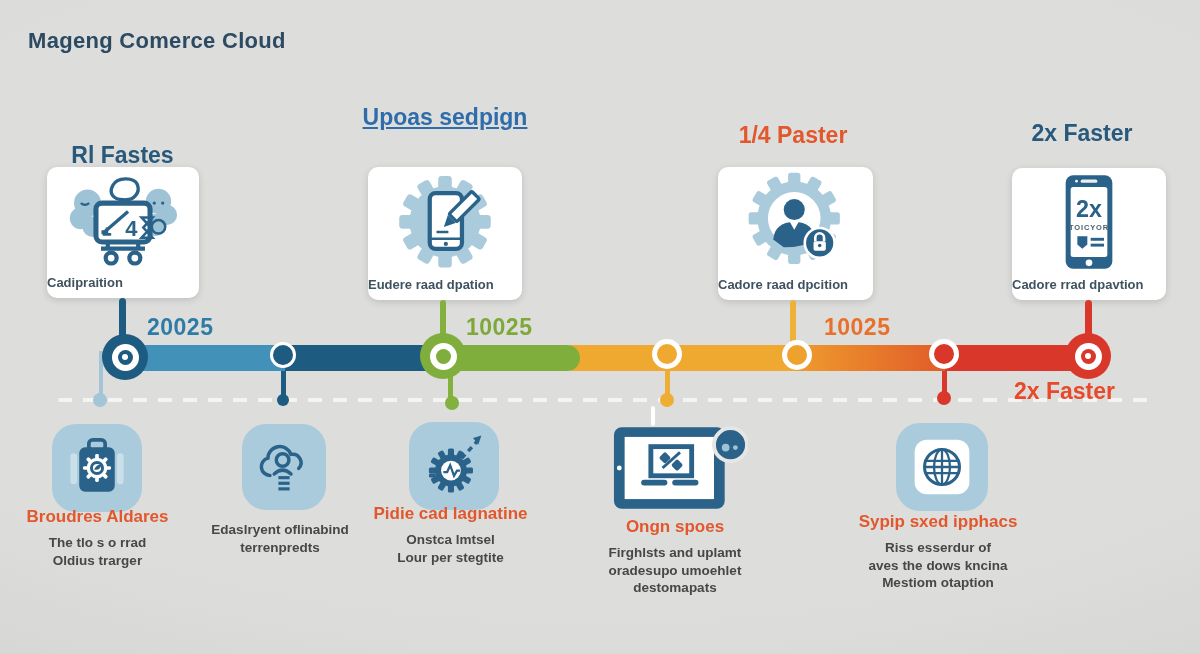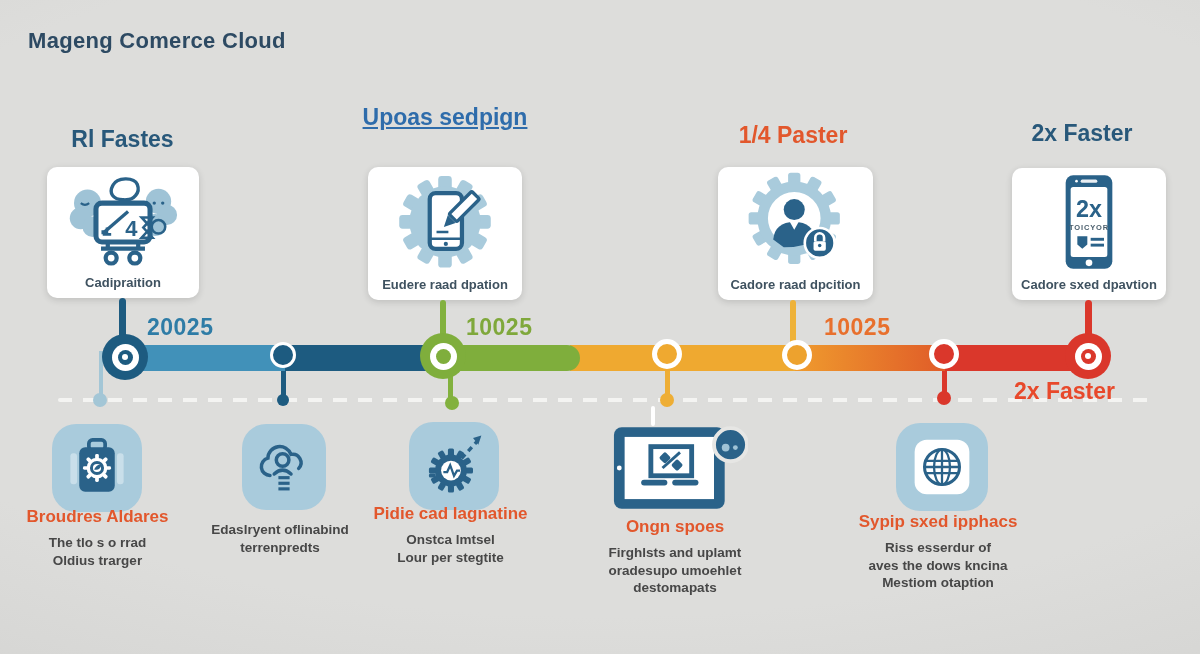--- a/index.html
+++ b/index.html
@@ -3,32 +3,32 @@
 <meta charset="utf-8">
 <style>
   html,body{margin:0;padding:0;background:#b9b9b7;}
   .stage{
     position:relative;width:1200px;height:654px;overflow:hidden;
     font-family:"Liberation Sans",sans-serif;
     background:radial-gradient(120% 95% at 50% 42%, #dddddb 55%, #d2d2d0 88%, #c5c5c3 100%);
   }
   .title{position:absolute;left:28px;top:28px;font-size:22px;font-weight:bold;color:var(--title-blue);letter-spacing:.3px;}
   .ms-heading{position:absolute;font-size:23px;font-weight:bold;text-align:center;}
-  .h1{left:40px;top:126px;width:165px;}
+  .h1{left:40px;top:142px;width:165px;}
   .h2{left:345px;top:104px;width:200px;text-decoration:underline;}
   .h3{left:693px;top:122px;width:200px;}
   .h4{left:982px;top:120px;width:200px;}
   .ms-box{position:absolute;background:var(--card-white);border-radius:10px;box-shadow:0 2px 7px rgba(0,0,0,.14);
     display:flex;flex-direction:column;align-items:center;justify-content:flex-start;}
   .box1{left:47px;top:167px;width:152px;height:131px;}
   .box2{left:368px;top:167px;width:154px;height:133px;}
   .box3{left:718px;top:167px;width:155px;height:133px;}
   .box4{left:1012px;top:168px;width:154px;height:132px;}
   .ms-box svg{margin-top:4px;}
-  .ms-caption{position:absolute;bottom:8px;left:0;width:100%;text-align:center;font-size:13px;font-weight:bold;color:#3f5260;}
+  .ms-caption{position:absolute;bottom:8px;left:0;width:100%;font-size:13px;font-weight:bold;color:#3f5260;}
   .tl-layer{position:absolute;left:0;top:0;width:1200px;height:654px;pointer-events:none;}
   .tl-date{position:absolute;font-size:23px;font-weight:bold;letter-spacing:.5px;}
   .d1{left:147px;top:314px;}
   .d2{left:466px;top:314px;}
   .d3{left:824px;top:314px;}
   .tl-end-label{position:absolute;left:1014px;top:378px;font-size:23px;font-weight:bold;}
   .b-sq{position:absolute;background:var(--steel-blue);border-radius:24px;display:flex;align-items:center;justify-content:center;}
   .s1{left:52px;top:424px;width:90px;height:88px;}
   .s2{left:242px;top:424px;width:84px;height:86px;}
   .s3{left:409px;top:422px;width:90px;height:88px;}
@@ -144,21 +144,21 @@
       <rect x="60" y="9" width="20" height="4" rx="2" fill="#fff" opacity="0.9"></rect>
       <circle cx="55" cy="11" r="1.6" fill="#fff"></circle>
       <rect x="48" y="18" width="44" height="84" rx="3" fill="#fff"></rect>
       <text x="70" y="54" text-anchor="middle" font-size="28" font-weight="bold" fill="var(--navy)">2x</text>
       <text x="70" y="70" text-anchor="middle" font-size="9" font-weight="bold" letter-spacing="1" fill="#4b5f6d">TOICYOR</text>
       <path d="M56 77 h12 v10 l-6 5 -6 -5 z" fill="var(--navy)"></path>
       <rect x="72" y="79" width="16" height="3.5" fill="var(--navy)"></rect>
       <rect x="72" y="86" width="16" height="3.5" fill="var(--navy)"></rect>
       <circle cx="70" cy="109" r="4" fill="#fff"></circle>
     </svg>
-    <div class="ms-caption">Cadore sxed dpavtion</div>
+    <div class="ms-caption">Cadore rrad dpavtion</div>
   </div>
 
   <div class="tl-layer">
       <div style="position: absolute; left: 58px; top: 398px; width: 1092px; height: 4px; background: repeating-linear-gradient(90deg, rgb(244, 244, 242) 0px, rgb(244, 244, 242) 14px, transparent 14px, transparent 25px); border-radius: 2px;"></div>
       <div style="position: absolute; left: 118.5px; top: 298px; width: 7px; height: 54px; background: rgb(29, 91, 128); border-radius: 3.5px;"></div>
       <div style="position: absolute; left: 440px; top: 300px; width: 6px; height: 52px; background: rgb(130, 177, 62); border-radius: 3px;"></div>
       <div style="position: absolute; left: 790px; top: 300px; width: 6px; height: 54px; background: rgb(238, 178, 57); border-radius: 3px;"></div>
       <div style="position: absolute; left: 1084.5px; top: 300px; width: 7px; height: 52px; background: rgb(218, 55, 43); border-radius: 3.5px;"></div>
       <div style="position: absolute; left: 99px; top: 352px; width: 4px; height: 46px; background: rgb(163, 198, 214); border-radius: 2px;"></div>
       <div style="position: absolute; left: 280.5px; top: 366px; width: 5px; height: 32px; background: rgb(29, 91, 128); border-radius: 2.5px;"></div>

